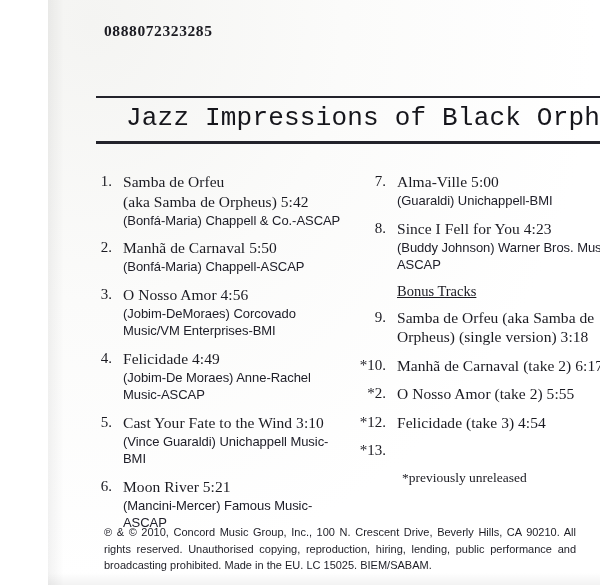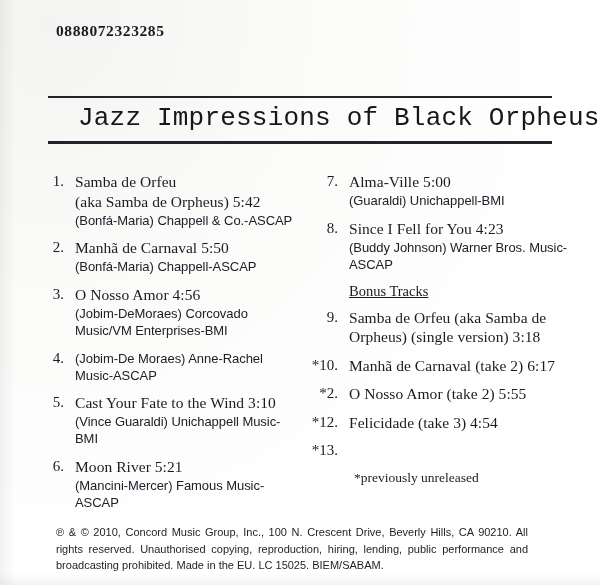--- a/index.html
+++ b/index.html
@@ -12,20 +12,21 @@
     color: #1b1b22;
     overflow: hidden;
     position: relative;
   }
   .page {
     position: absolute;
     inset: 0;
     background:
       radial-gradient(ellipse at 8% 4%, #f4f4f2 0%, #fbfbfa 35%, #ffffff 70%),
       linear-gradient(180deg, #fdfdfc 0%, #ffffff 22%, #ffffff 86%, #f7f7f6 100%);
+    margin-left: 48px;
   }
   .catalog-number {
     position: absolute;
     left: 56px;
     top: 22px;
     font-family: "Liberation Serif", serif;
     font-size: 15.5px;
     font-weight: bold;
     letter-spacing: 0.6px;
     color: #1b1b22;
@@ -171,20 +172,21 @@
         <div class="num">3.</div>
         <div class="body">
           <div class="tname">O Nosso Amor  4:56</div>
           <div class="credit">(Jobim-DeMoraes) Corcovado Music/VM Enterprises-BMI</div>
         </div>
       </div>
 
       <div class="track">
         <div class="num">4.</div>
         <div class="body">
+          <div class="tname">Felicidade  4:49</div>
           <div class="credit">(Jobim-De Moraes) Anne-Rachel Music-ASCAP</div>
         </div>
       </div>
 
       <div class="track">
         <div class="num">5.</div>
         <div class="body">
           <div class="tname">Cast Your Fate to the Wind  3:10</div>
           <div class="credit">(Vince Guaraldi) Unichappell Music-BMI</div>
         </div>

